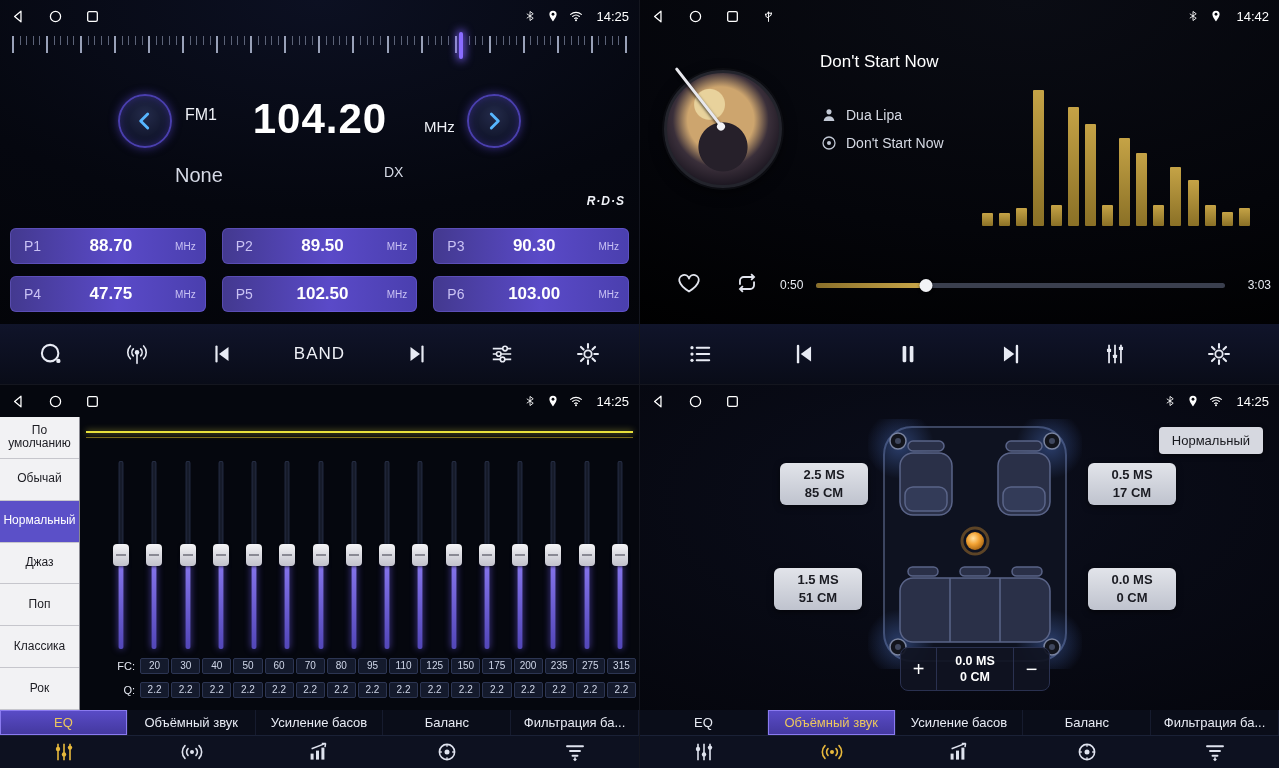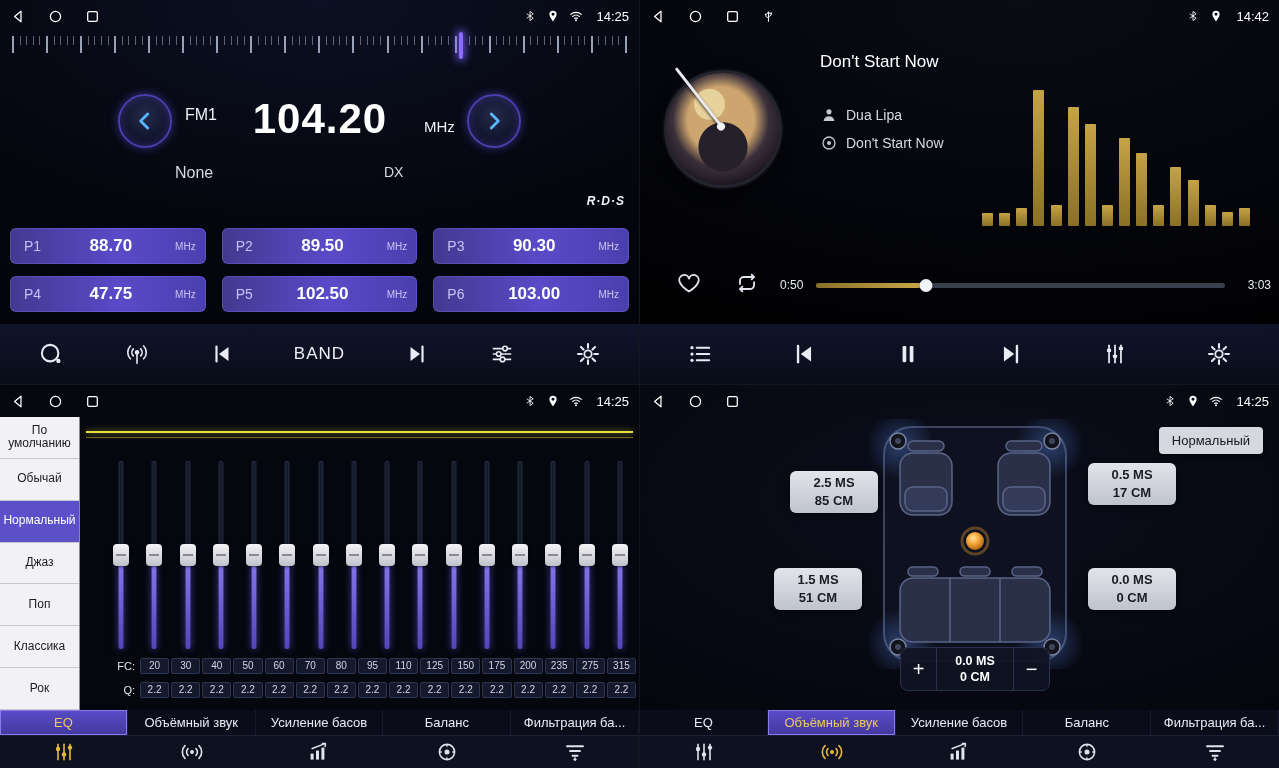--- a/index.html
+++ b/index.html
@@ -36,21 +36,21 @@
            box-shadow:0 0 9px 2px rgba(125,95,255,.85);transform:translateX(-50%);}
   .scale-labels{position:absolute;top:28px;left:0;right:0;height:16px;}
   .scale-label{position:absolute;transform:translateX(-50%);font-size:11px;color:#99a1b5;}
   .tune-row{position:absolute;top:88px;left:0;right:0;height:112px;}
   .tune-btn{position:absolute;top:6px;width:54px;height:54px;border-radius:50%;
             background:radial-gradient(circle at 50% 38%,#232a4a,#0e1226 72%);
             border:2px solid #4a3fae;color:#57b6ff;display:flex;align-items:center;justify-content:center;
             box-shadow:0 0 10px rgba(95,75,225,.55), inset 0 0 8px rgba(95,75,225,.4);}
   .tune-btn.left{left:118px;} .tune-btn.right{left:467px;}
   .band-label{position:absolute;left:185px;top:18px;font-size:16px;color:#eef0f6;}
-  .none-label{position:absolute;left:175px;top:76px;font-size:16px;color:#d6dae6;}
+  .none-label{position:absolute;left:175px;top:76px;font-size:20px;color:#d6dae6;}
   .freq-big{position:absolute;left:230px;width:180px;top:10px;text-align:center;
             font-size:42px;font-weight:bold;letter-spacing:1px;color:#fff;line-height:1;}
   .mhz-label{position:absolute;left:424px;top:30px;font-size:15px;color:#eef0f6;}
   .dx-label{position:absolute;left:384px;top:76px;font-size:14px;color:#d6dae6;}
   .rds{position:absolute;right:14px;top:194px;font-style:italic;font-weight:bold;font-size:12px;color:#f0f2f8;letter-spacing:1px;}
   .presets{position:absolute;top:228px;left:10px;right:10px;height:84px;display:grid;
            grid-template-columns:1fr 1fr 1fr;grid-template-rows:1fr 1fr;column-gap:16px;row-gap:12px;}
   .preset{display:flex;align-items:center;border-radius:6px;padding:0 10px 0 14px;color:#fff;
           background:linear-gradient(90deg,#43398f 0%,#5a4ac8 55%,#4a3fae 100%);
           box-shadow:inset 0 0 0 1px rgba(145,125,255,.28);}
@@ -132,21 +132,21 @@
   .mode-item{flex:1;display:flex;align-items:center;justify-content:center;text-align:center;padding:2px;
              color:#e6e9f2;font-size:11px;font-weight:bold;line-height:1.3;
              border-bottom:1px solid rgba(255,255,255,.5);cursor:pointer;}
   .mode-item.selected{color:#fff;text-shadow:0 0 6px rgba(255,255,255,.4);}
   .profile-btn{position:absolute;right:16px;top:42px;background:#d6d8e0;color:#17181d;border-radius:4px;
                font-size:13px;padding:6px 13px;box-shadow:0 2px 5px rgba(0,0,0,.5);}
   .car-view{position:absolute;left:228px;top:34px;width:214px;height:250px;}
   .delay-btn{position:absolute;width:88px;height:42px;border-radius:6px;color:#1a1b22;font-size:13px;font-weight:bold;
              background:linear-gradient(180deg,#e2e4ea,#bfc3ce);box-shadow:0 2px 6px rgba(0,0,0,.55);
              display:flex;flex-direction:column;align-items:center;justify-content:center;line-height:1.35;}
-  .delay-btn.fl{left:150px;top:78px;margin-top:8px;} .delay-btn.fr{left:448px;top:78px;}
+  .delay-btn.fl{left:140px;top:78px;} .delay-btn.fr{left:448px;top:78px;}
   .delay-btn.rl{left:134px;top:183px;} .delay-btn.rr{left:448px;top:183px;}
   .center-adjust{position:absolute;left:260px;top:262px;width:150px;height:44px;border-radius:8px;
                  background:rgba(16,20,34,.92);border:1px solid #2a3150;display:flex;align-items:center;color:#fff;}
   .adj-btn{width:36px;height:100%;font-size:20px;display:flex;align-items:center;justify-content:center;color:#fff;}
   .adj-btn.plus{border-right:1px solid #2a3150;} .adj-btn.minus{border-left:1px solid #2a3150;}
   .adj-vals{flex:1;text-align:center;font-size:12.5px;font-weight:bold;line-height:1.3;}
 </style>
 </head>
 <body>
 

